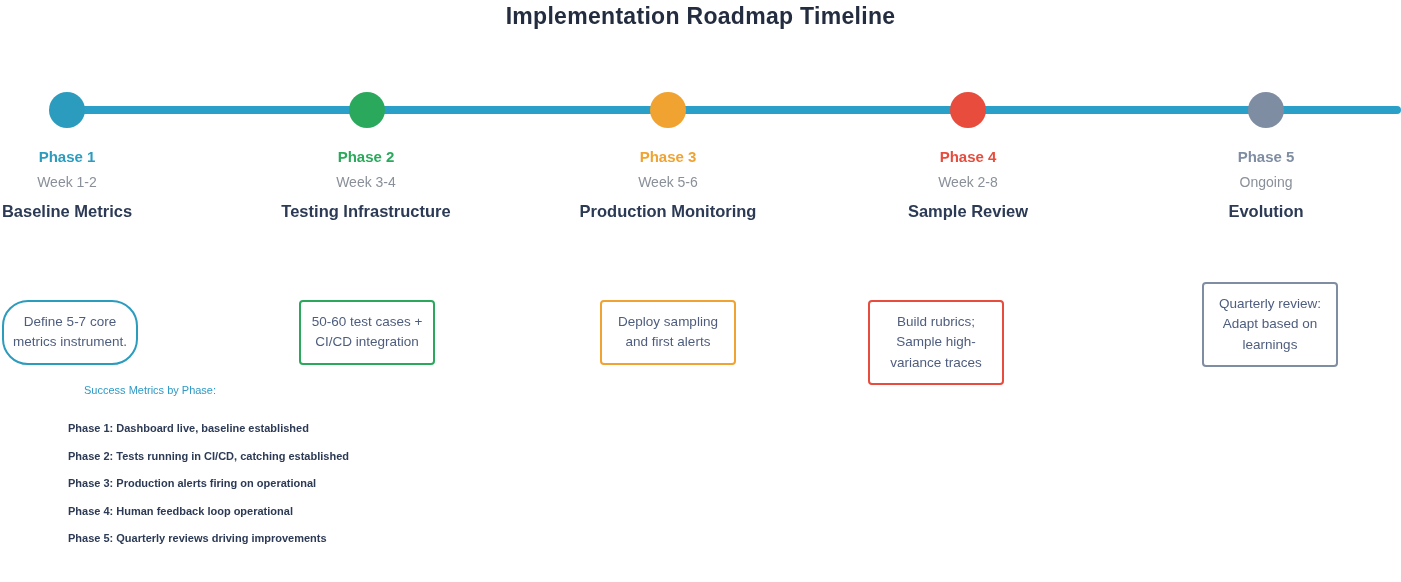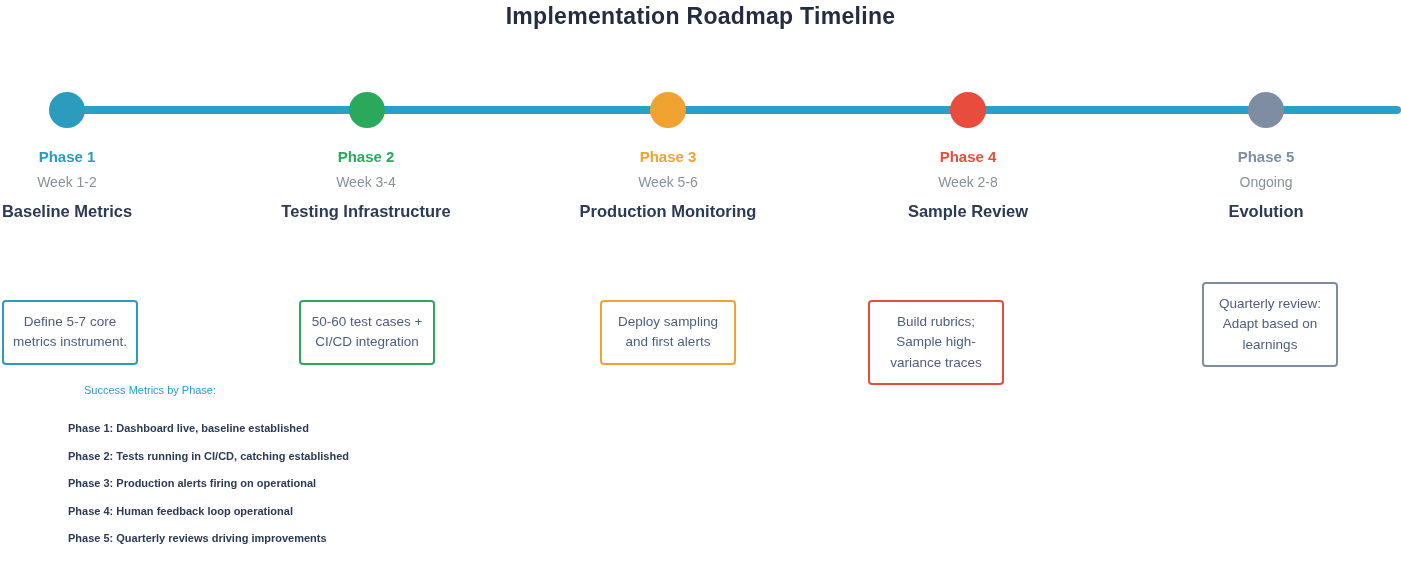--- a/index.html
+++ b/index.html
@@ -88,21 +88,21 @@
     <div class="p-label" style="color: rgb(231, 76, 60);">Phase 4</div>
     <div class="p-period">Week 2-8</div>
     <div class="p-title">Sample Review</div>
   </div>
   <div class="col" style="left:1266px">
     <div class="p-label" style="color: rgb(127, 141, 163);">Phase 5</div>
     <div class="p-period">Ongoing</div>
     <div class="p-title">Evolution</div>
   </div>
 
-  <div class="box" style="left: 70px; border-color: rgb(43, 156, 190);">Define 5-7 core metrics instrument.</div>
+  <div class="box" style="left: 70px; border-color: rgb(43, 156, 190); border-radius: 26px;">Define 5-7 core metrics instrument.</div>
   <div class="box" style="left: 367px; border-color: rgb(42, 169, 92);">50-60 test cases + CI/CD integration</div>
   <div class="box" style="left: 668px; border-color: rgb(240, 163, 48);">Deploy sampling and first alerts</div>
   <div class="box" style="left: 936px; border-color: rgb(231, 76, 60);">Build rubrics; Sample high-variance traces</div>
   <div class="box tall" style="left: 1270px; border-color: rgb(127, 141, 163);">Quarterly review: Adapt based on learnings</div>
 
   <div class="metrics">
     <div class="metrics-heading" style="color: rgb(46, 154, 198);">Success Metrics by Phase:</div>
     <div class="metric-item">Phase 1: Dashboard live, baseline established</div>
     <div class="metric-item">Phase 2: Tests running in CI/CD, catching established</div>
     <div class="metric-item">Phase 3: Production alerts firing on operational</div>

